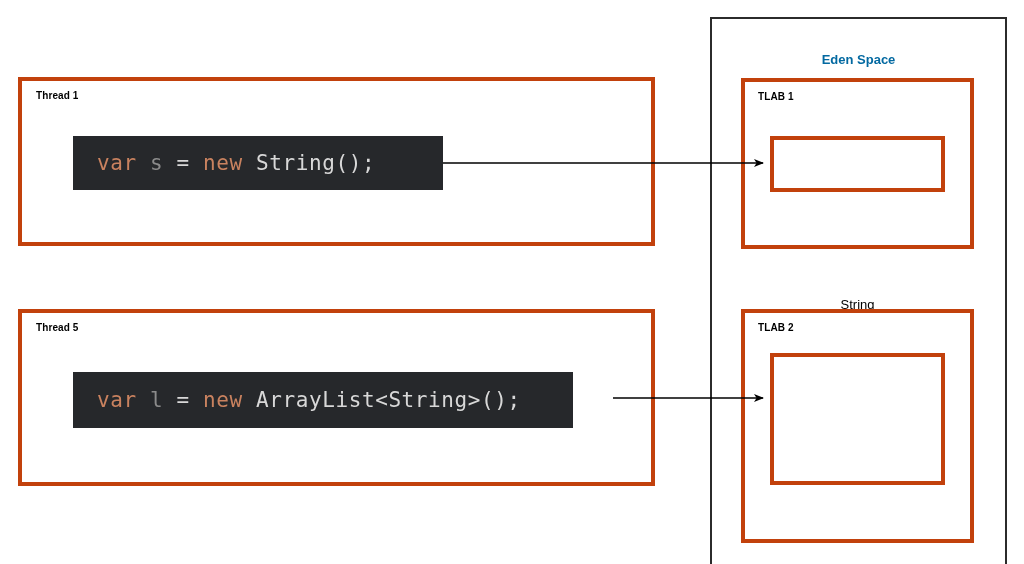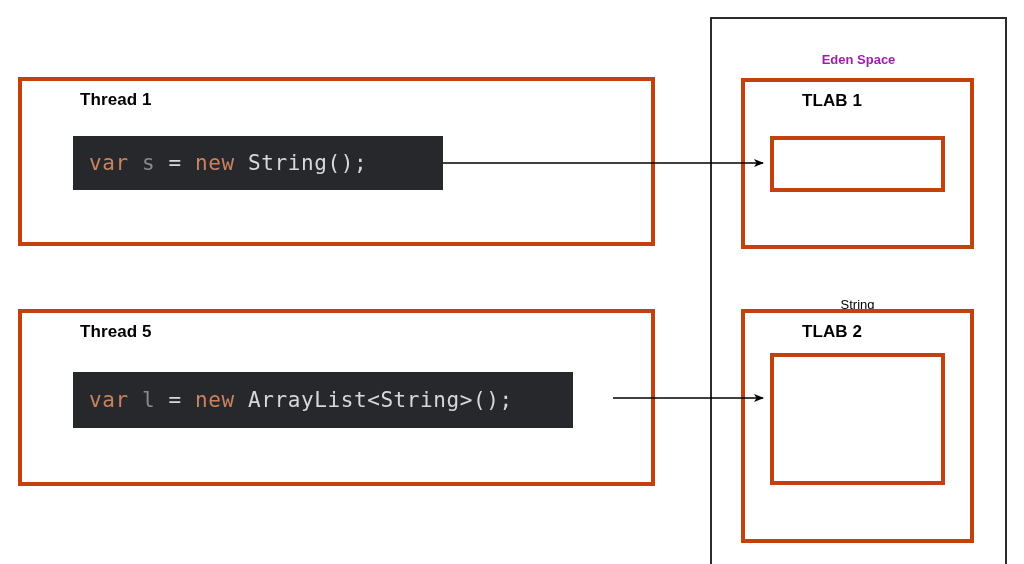--- a/index.html
+++ b/index.html
@@ -21,35 +21,34 @@
   .box {
     position: absolute;
     box-sizing: border-box;
     background: #ffffff;
     border: 4px solid #c2410c;
   }
 
   .box-label {
     position: absolute;
     font-weight: bold;
-    font-size: 17px;
+    font-size: 10px;
     color: #000000;
     letter-spacing: 0.1px;
     white-space: nowrap;
-    margin-left: 44px;
   }
 
   .centered-label {
     position: absolute;
     left: 0;
     right: 0;
     text-align: center;
     font-weight: bold;
     font-size: 13px;
-    color: #a21caf;
+    color: #0369a1;
     white-space: nowrap;
   }
 
   .obj-label {
     position: absolute;
     left: 0;
     right: 0;
     text-align: center;
     font-size: 13px;
     color: #000000;
@@ -81,21 +80,21 @@
   
   .code-block {
     position: absolute;
     box-sizing: border-box;
     background: #26282b;
     color: #d8d8d8;
     font-family: "DejaVu Sans Mono", "Liberation Mono", monospace;
     font-size: 21px;
     line-height: 54px;
     white-space: pre;
-    padding: 0 16px;
+    padding: 0 24px;
     letter-spacing: 0.6px;
   }
   #code1 { left: 73px; top: 136px; width: 370px; height: 54px; }
   #code2 { left: 73px; top: 372px; width: 500px; height: 56px; line-height: 56px; }
 
   .kw   { color: #c9825f; }
   .var  { color: #8b8b8b; }
   .op   { color: #d8d8d8; }
   .type { color: #d8d8d8; }
 

